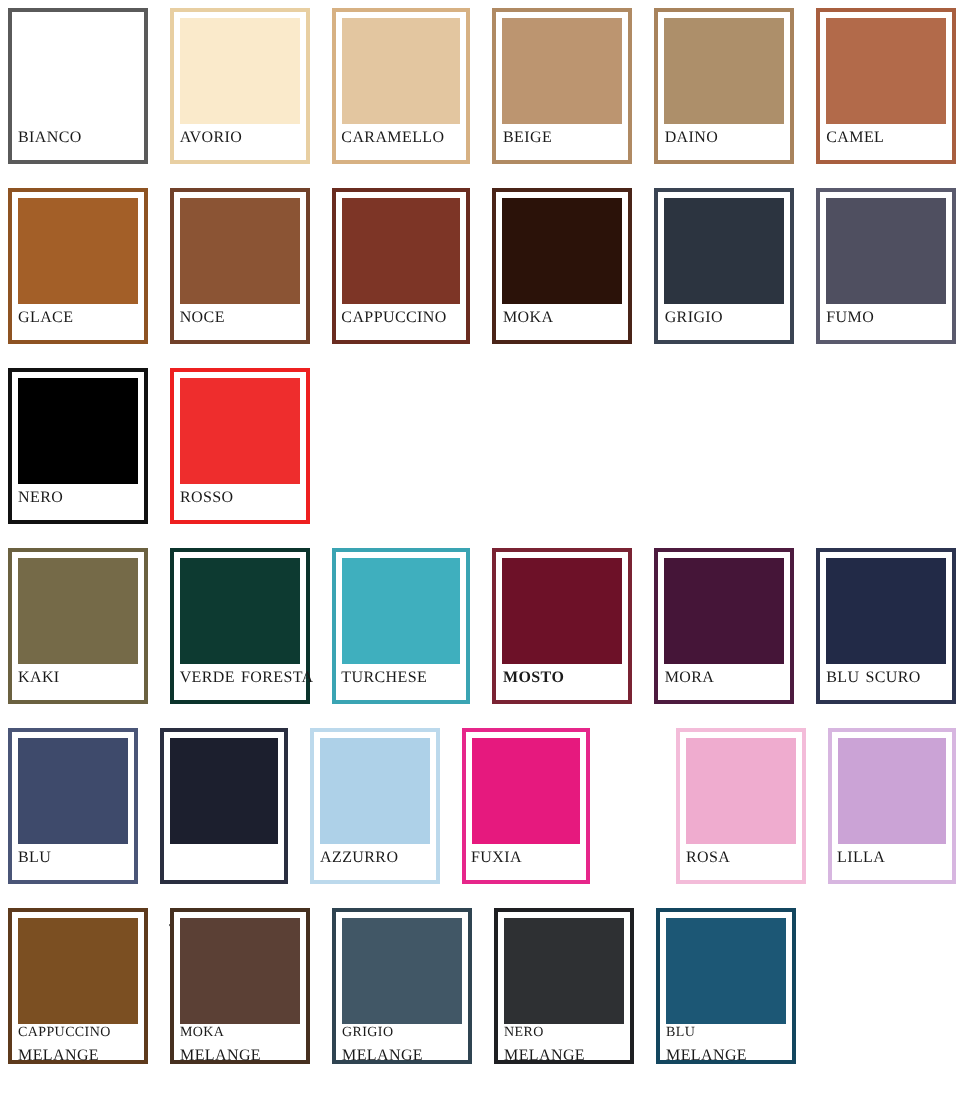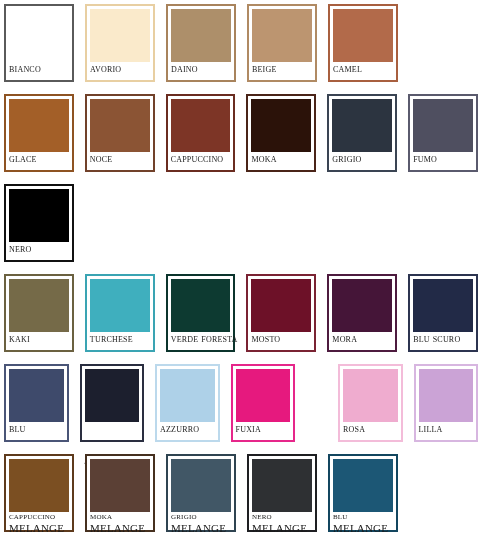--- a/index.html
+++ b/index.html
@@ -66,21 +66,21 @@
   }
 
   
   .swatch.melange .swatch-label {
     top: 55px;
     line-height: 10.5px;
     font-size: 10px;
   }
   .swatch.melange .swatch-label .line2 {
     display: block;
-    font-size: 15px;
+    font-size: 11px;
   }
 
   
   .swatch-fill.heather {
     background-image:
       repeating-linear-gradient(0deg, rgba(255,255,255,0.085) 0px, rgba(255,255,255,0.085) 1px, rgba(0,0,0,0.07) 1px, rgba(0,0,0,0.07) 2px),
       repeating-linear-gradient(90deg, rgba(255,255,255,0.07) 0px, rgba(255,255,255,0.07) 1px, rgba(0,0,0,0.06) 1px, rgba(0,0,0,0.06) 2px);
   }
 </style>
 </head>
@@ -89,28 +89,32 @@
 <div id="palette-grid" style="background: rgb(255, 255, 255);">
     <div class="swatch-row">
       <div class="swatch" style="border-color: rgb(90, 90, 90);">
         <div class="swatch-fill" style="background: rgb(255, 255, 255);"></div>
         <div class="swatch-label" style="color: rgb(26, 26, 26);"><span>Bianco</span></div>
       </div>
       <div class="swatch" style="border-color: rgb(232, 207, 162);">
         <div class="swatch-fill" style="background: rgb(250, 234, 203);"></div>
         <div class="swatch-label" style="color: rgb(26, 26, 26);"><span>Avorio</span></div>
       </div>
+      <div class="swatch" style="border-color: rgb(215, 177, 131);">
+        <div class="swatch-fill" style="background: rgb(227, 198, 160);"></div>
+        <div class="swatch-label" style="color: rgb(26, 26, 26);"><span>Caramello</span></div>
+      </div>
+      <div class="swatch" style="border-color: rgb(176, 138, 99);">
+        <div class="swatch-fill" style="background: rgb(188, 149, 112);"></div>
+        <div class="swatch-label" style="color: rgb(26, 26, 26);"><span>Beige</span></div>
+      </div>
       <div class="swatch" style="border-color: rgb(168, 131, 92);">
         <div class="swatch-fill" style="background: rgb(173, 143, 106);"></div>
         <div class="swatch-label" style="color: rgb(26, 26, 26);"><span>Daino</span></div>
       </div>
-      <div class="swatch" style="border-color: rgb(176, 138, 99);">
-        <div class="swatch-fill" style="background: rgb(188, 149, 112);"></div>
-        <div class="swatch-label" style="color: rgb(26, 26, 26);"><span>Beige</span></div>
-      </div>
       <div class="swatch" style="border-color: rgb(168, 95, 63);">
         <div class="swatch-fill" style="background: rgb(178, 106, 74);"></div>
         <div class="swatch-label" style="color: rgb(26, 26, 26);"><span>Camel</span></div>
       </div>
     </div>
     <div class="swatch-row">
       <div class="swatch" style="border-color: rgb(142, 83, 34);">
         <div class="swatch-fill" style="background: rgb(163, 95, 40);"></div>
         <div class="swatch-label" style="color: rgb(26, 26, 26);"><span>Glace</span></div>
       </div>
@@ -133,37 +137,41 @@
       <div class="swatch" style="border-color: rgb(90, 90, 109);">
         <div class="swatch-fill" style="background: rgb(79, 79, 96);"></div>
         <div class="swatch-label" style="color: rgb(26, 26, 26);"><span>Fumo</span></div>
       </div>
     </div>
     <div class="swatch-row">
       <div class="swatch" style="border-color: rgb(17, 17, 17);">
         <div class="swatch-fill" style="background: rgb(0, 0, 0);"></div>
         <div class="swatch-label" style="color: rgb(26, 26, 26);"><span>Nero</span></div>
       </div>
+      <div class="swatch" style="border-color: rgb(238, 32, 32);">
+        <div class="swatch-fill" style="background: rgb(238, 45, 45);"></div>
+        <div class="swatch-label" style="color: rgb(26, 26, 26);"><span>Rosso</span></div>
+      </div>
     </div>
     <div class="swatch-row">
       <div class="swatch" style="border-color: rgb(107, 97, 64);">
         <div class="swatch-fill" style="background: rgb(117, 106, 72);"></div>
         <div class="swatch-label" style="color: rgb(26, 26, 26);"><span>Kaki</span></div>
       </div>
+      <div class="swatch" style="border-color: rgb(11, 52, 44);">
+        <div class="swatch-fill" style="background: rgb(13, 58, 49);"></div>
+        <div class="swatch-label" style="color: rgb(26, 26, 26);"><span>Verde foresta</span></div>
+      </div>
       <div class="swatch" style="border-color: rgb(58, 164, 179);">
         <div class="swatch-fill" style="background: rgb(63, 175, 190);"></div>
         <div class="swatch-label" style="color: rgb(26, 26, 26);"><span>Turchese</span></div>
       </div>
-      <div class="swatch" style="border-color: rgb(11, 52, 44);">
-        <div class="swatch-fill" style="background: rgb(13, 58, 49);"></div>
-        <div class="swatch-label" style="color: rgb(26, 26, 26);"><span>Verde foresta</span></div>
-      </div>
       <div class="swatch" style="border-color: rgb(122, 35, 51);">
         <div class="swatch-fill" style="background: rgb(109, 17, 40);"></div>
-        <div class="swatch-label" style="color: rgb(26, 26, 26);"><span>Mosto</span></div>
+        <div class="swatch-label" style="color: rgb(26, 26, 26); font-weight: bold;"><span>Mosto</span></div>
       </div>
       <div class="swatch" style="border-color: rgb(77, 27, 63); text-decoration: underline;">
         <div class="swatch-fill" style="background: rgb(69, 21, 56);"></div>
         <div class="swatch-label" style="color: rgb(26, 26, 26);"><span>Mora</span></div>
       </div>
       <div class="swatch" style="border-color: rgb(44, 52, 80);">
         <div class="swatch-fill" style="background: rgb(34, 42, 71);"></div>
         <div class="swatch-label" style="color: rgb(26, 26, 26);"><span>Blu scuro</span></div>
       </div>
     </div>

